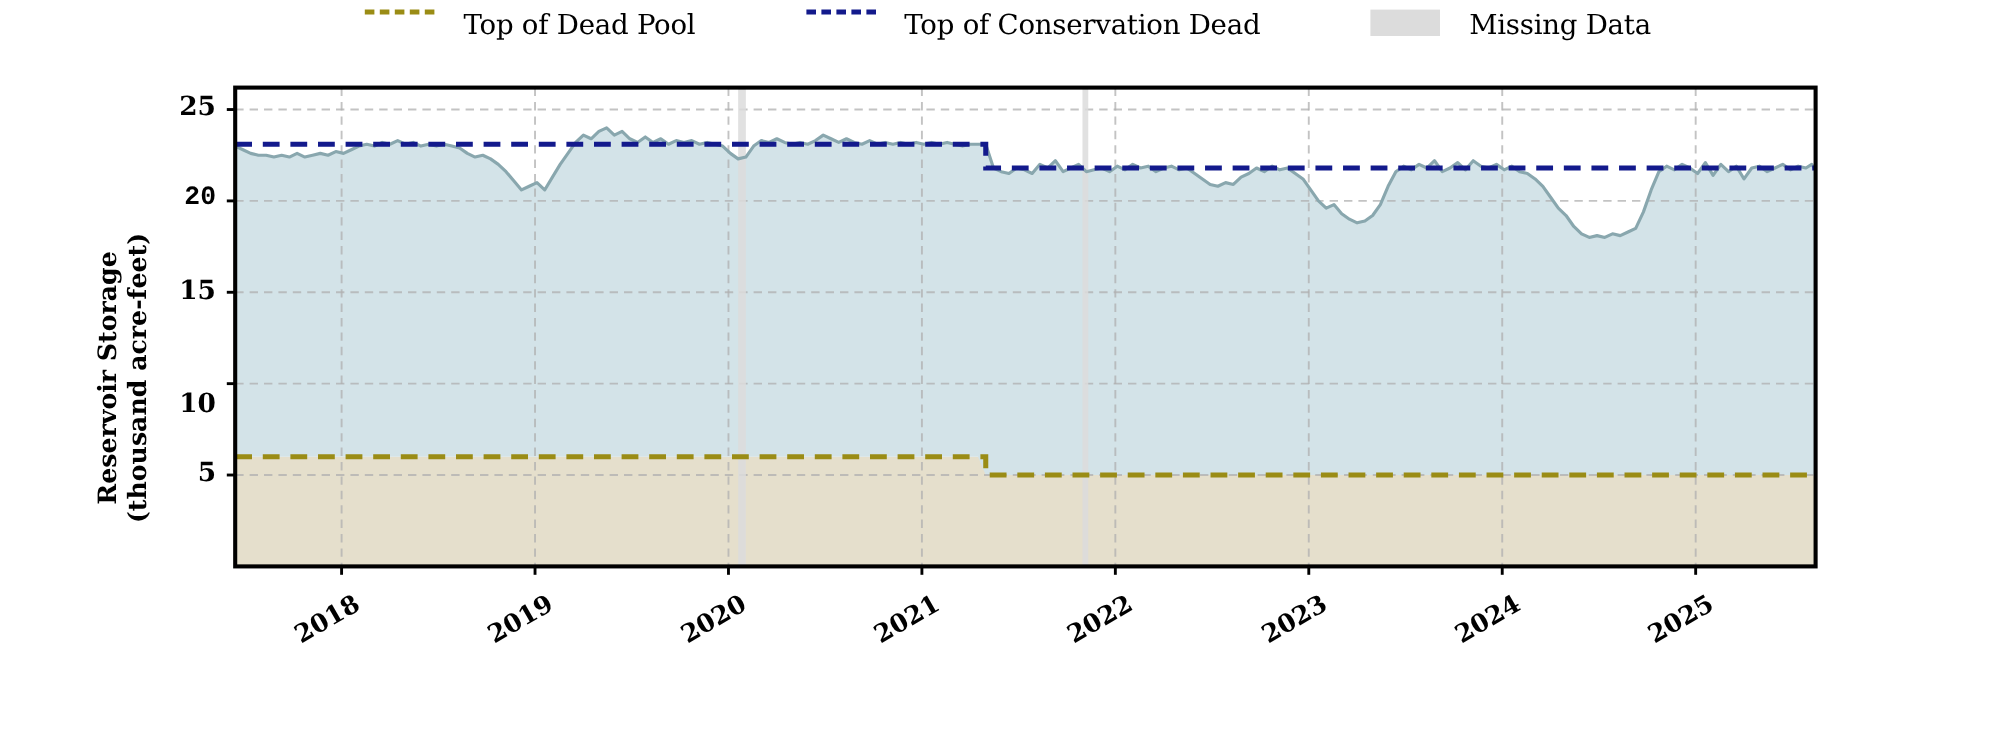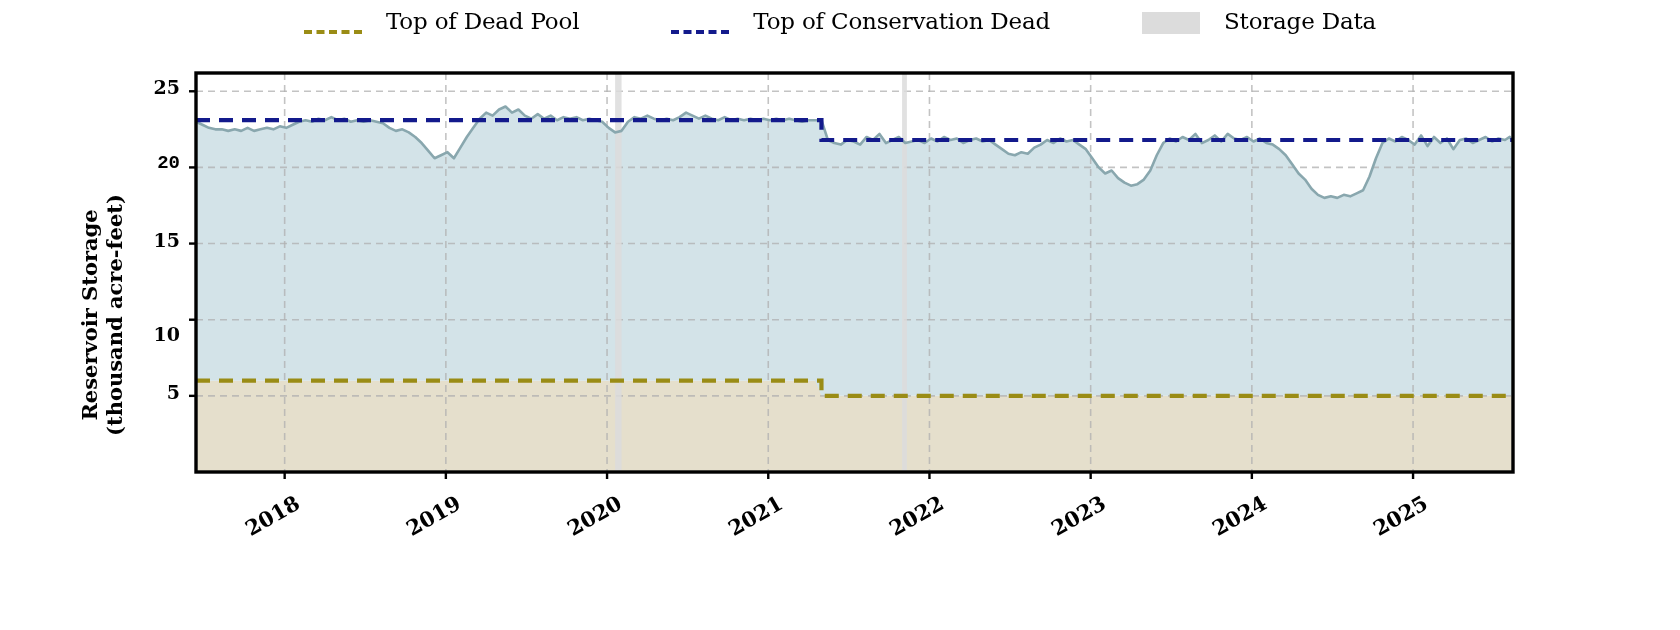--- a/index.html
+++ b/index.html
@@ -25,21 +25,21 @@
     top: 8px;
     width: 1680px;
     display: flex;
     justify-content: center;
     align-items: center;
     gap: 0px;
     pointer-events: none;
   }
   .legend-entry {
     display: flex;
-    align-items: flex-end;
+    align-items: flex-start;
     gap: 24px;
     margin: 0 46px;
   }
   .legend-swatch-line {
     width: 58px;
     height: 0px;
     border-top-width: 4px;
     border-top-style: dashed;
     display: block;
   }
@@ -75,21 +75,21 @@
     font-size: 21px;
     line-height: 25px;
     text-align: center;
     color: #000000;
     white-space: pre-line;
   }
   .ytick {
     position: absolute;
     font-family: "DejaVu Serif", serif;
     font-weight: bold;
-    font-size: 19px;
+    font-size: 22px;
     color: #000000;
     text-align: right;
     width: 40px;
   }
   .xtick {
     position: absolute;
     font-family: "DejaVu Serif", serif;
     font-weight: bold;
     font-size: 21px;
     color: #000000;
@@ -108,21 +108,21 @@
       <div class="legend-entry">
         <span class="legend-swatch-line" style="border-top-color: rgb(154, 140, 21);"></span>
         <span class="legend-label">Top of Dead Pool</span>
       </div>
       <div class="legend-entry">
         <span class="legend-swatch-line" style="border-top-color: rgb(19, 26, 140);"></span>
         <span class="legend-label">Top of Conservation Dead</span>
       </div>
       <div class="legend-entry">
         <span class="legend-swatch-patch" style="background: rgb(220, 220, 220);"></span>
-        <span class="legend-label">Storage Data</span>
+        <span class="legend-label">Missing Data</span>
       </div>
     </div>
 
   <div class="ylabel">
     <div class="ylabel-text">Reservoir Storage
 (thousand acre-feet)</div>
   </div>
 
   <div id="ytick-layer">
       <div class="ytick" style="left: 140px; top: 380.855px;">5</div>

